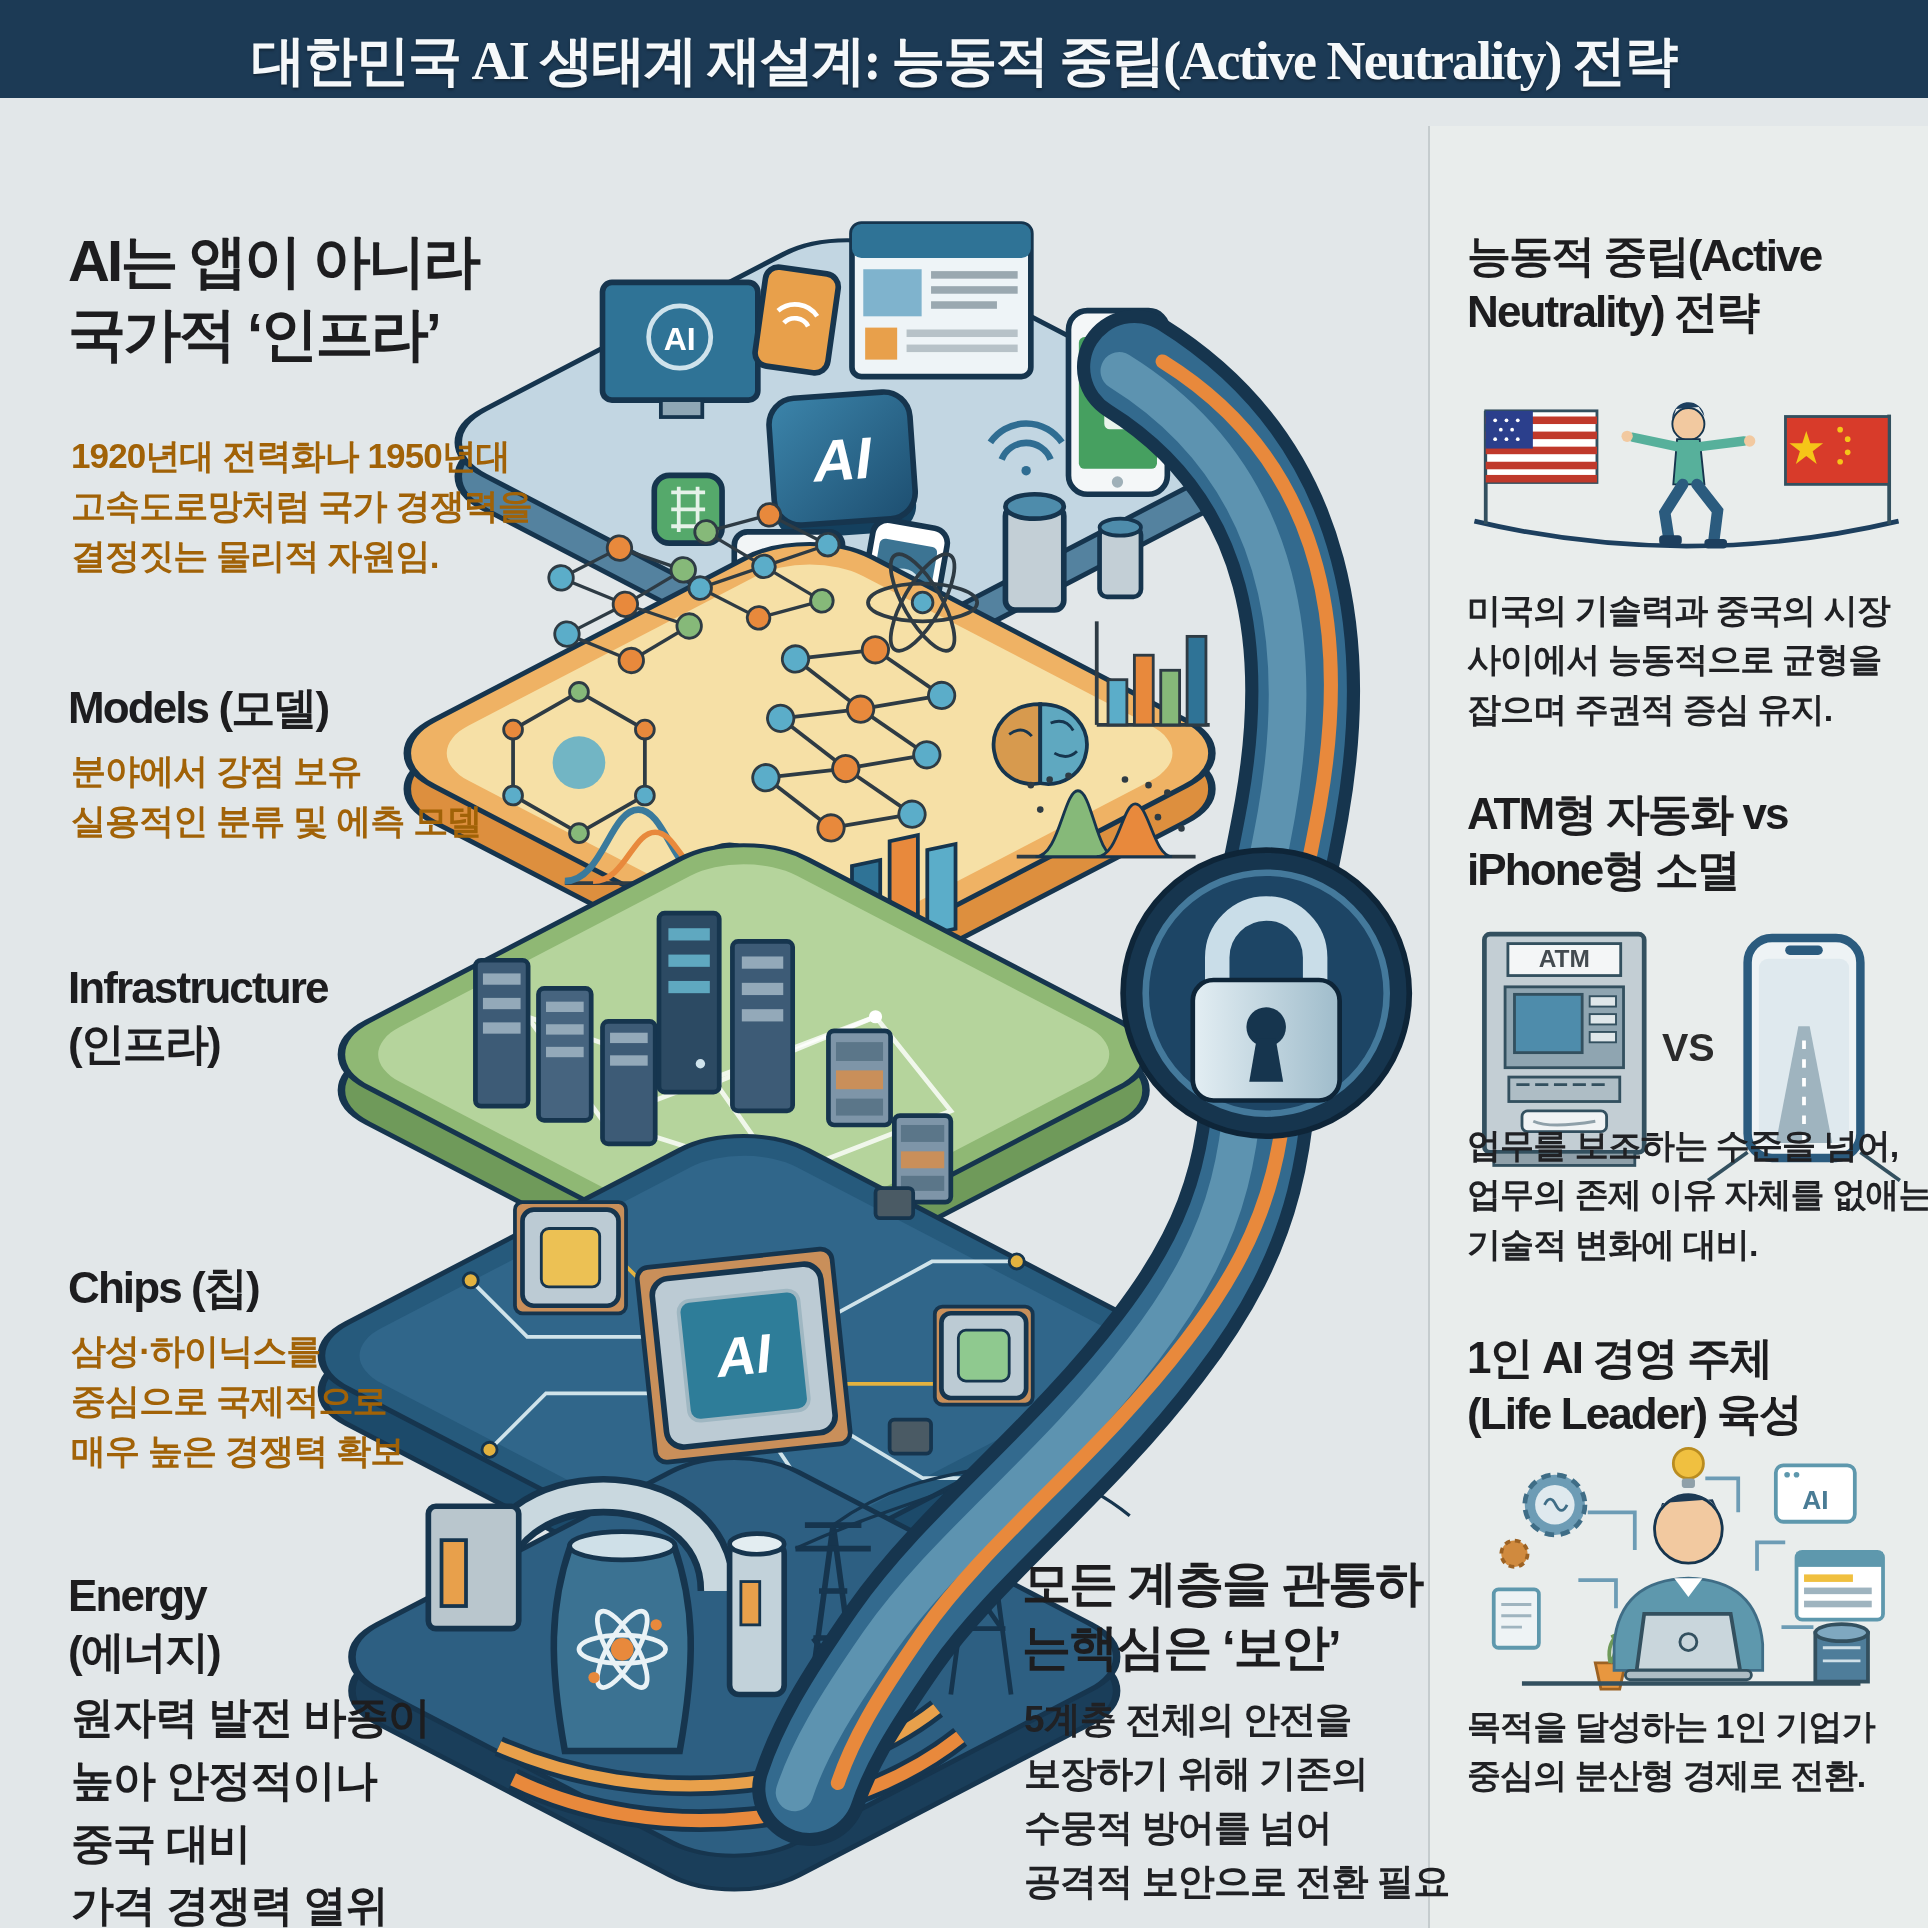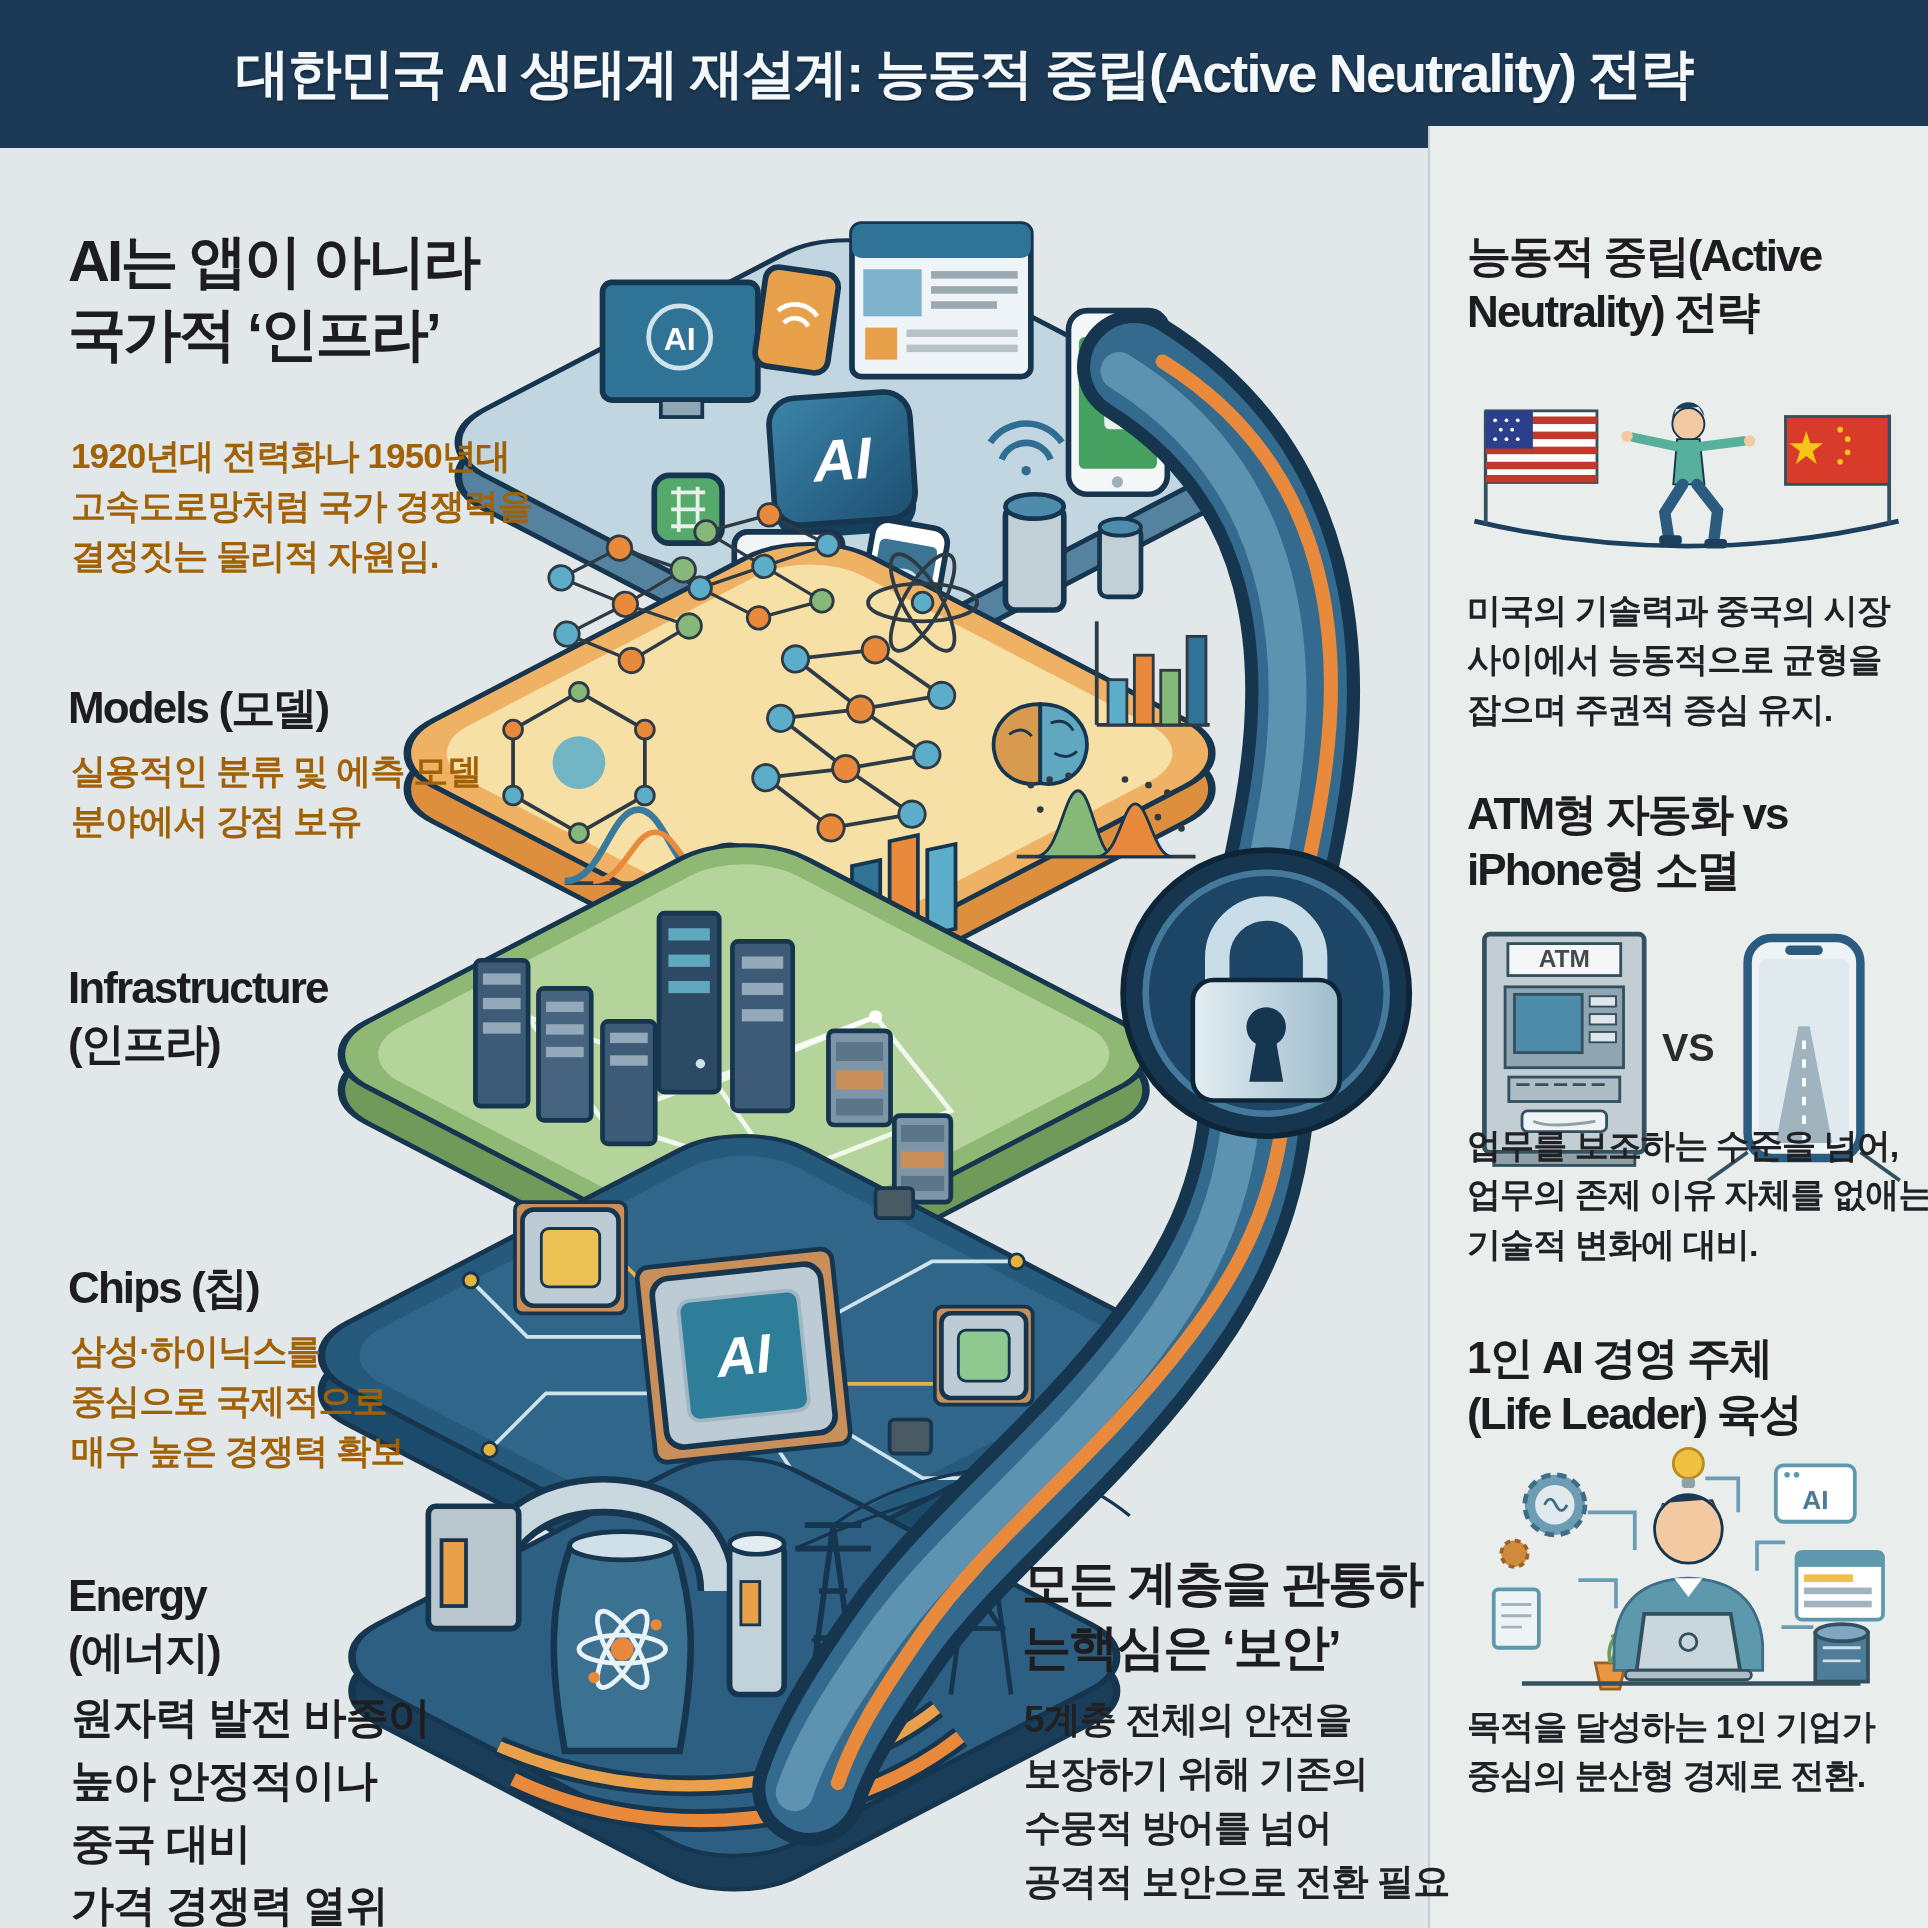--- a/index.html
+++ b/index.html
@@ -3,22 +3,22 @@
 <meta charset="utf-8">
 <style>
   html,body{margin:0;padding:0;background:#cfd6d9;}
   .canvas{
     position:relative;width:1928px;height:1928px;overflow:hidden;
     background:#e2e7e9;
     font-family:"Liberation Sans","DejaVu Sans",sans-serif;
     color:#1d1d1f;
   }
   .header{
-    position:absolute;left:0;top:0;width:1928px;height:148px;
-    background:#1c3a55;display:flex;align-items:center;justify-content:center;
+    position:absolute;left:0;top:0;width:1928px;height:98px;
+    background:#1c3a55;display:flex;align-items:flex-end;justify-content:center;font-family:Liberation Serif, serif;
   }
   .header .title{
     color:#f5f8fa;font-size:54px;font-weight:800;letter-spacing:-1.9px;white-space:nowrap;
     text-shadow:0 1.9px 2.8px rgba(0,0,0,.35);
   }
   .sidebar-panel{
     position:absolute;left:1428px;top:126px;width:501px;height:1802px;
     background:#e9edec;border-left:2.8px solid #c5ccce;
   }
   .block{position:absolute;z-index:3;}
@@ -513,22 +513,22 @@
   <div class="block body-txt" style="left:71px;top:431px;">
     <span class="line">1920년대 전력화나 1950년대</span>
     <span class="line">고속도로망처럼 국가 경쟁력을</span>
     <span class="line">결정짓는 물리적 자원임.</span>
   </div>
 
   <div class="block h-mid" style="left:68px;top:680px;">
     <span class="line">Models (모델)</span>
   </div>
   <div class="block body-txt" style="left:71px;top:746px;">
+    <span class="line">분야에서 강점 보유</span>
     <span class="line">실용적인 분류 및 에측 모델</span>
-    <span class="line">분야에서 강점 보유</span>
   </div>
 
   <div class="block h-mid" style="left:68px;top:960px;">
     <span class="line">Infrastructure</span>
     <span class="line">(인프라)</span>
   </div>
 
   <div class="block h-mid" style="left:68px;top:1260px;">
     <span class="line">Chips (칩)</span>
   </div>

